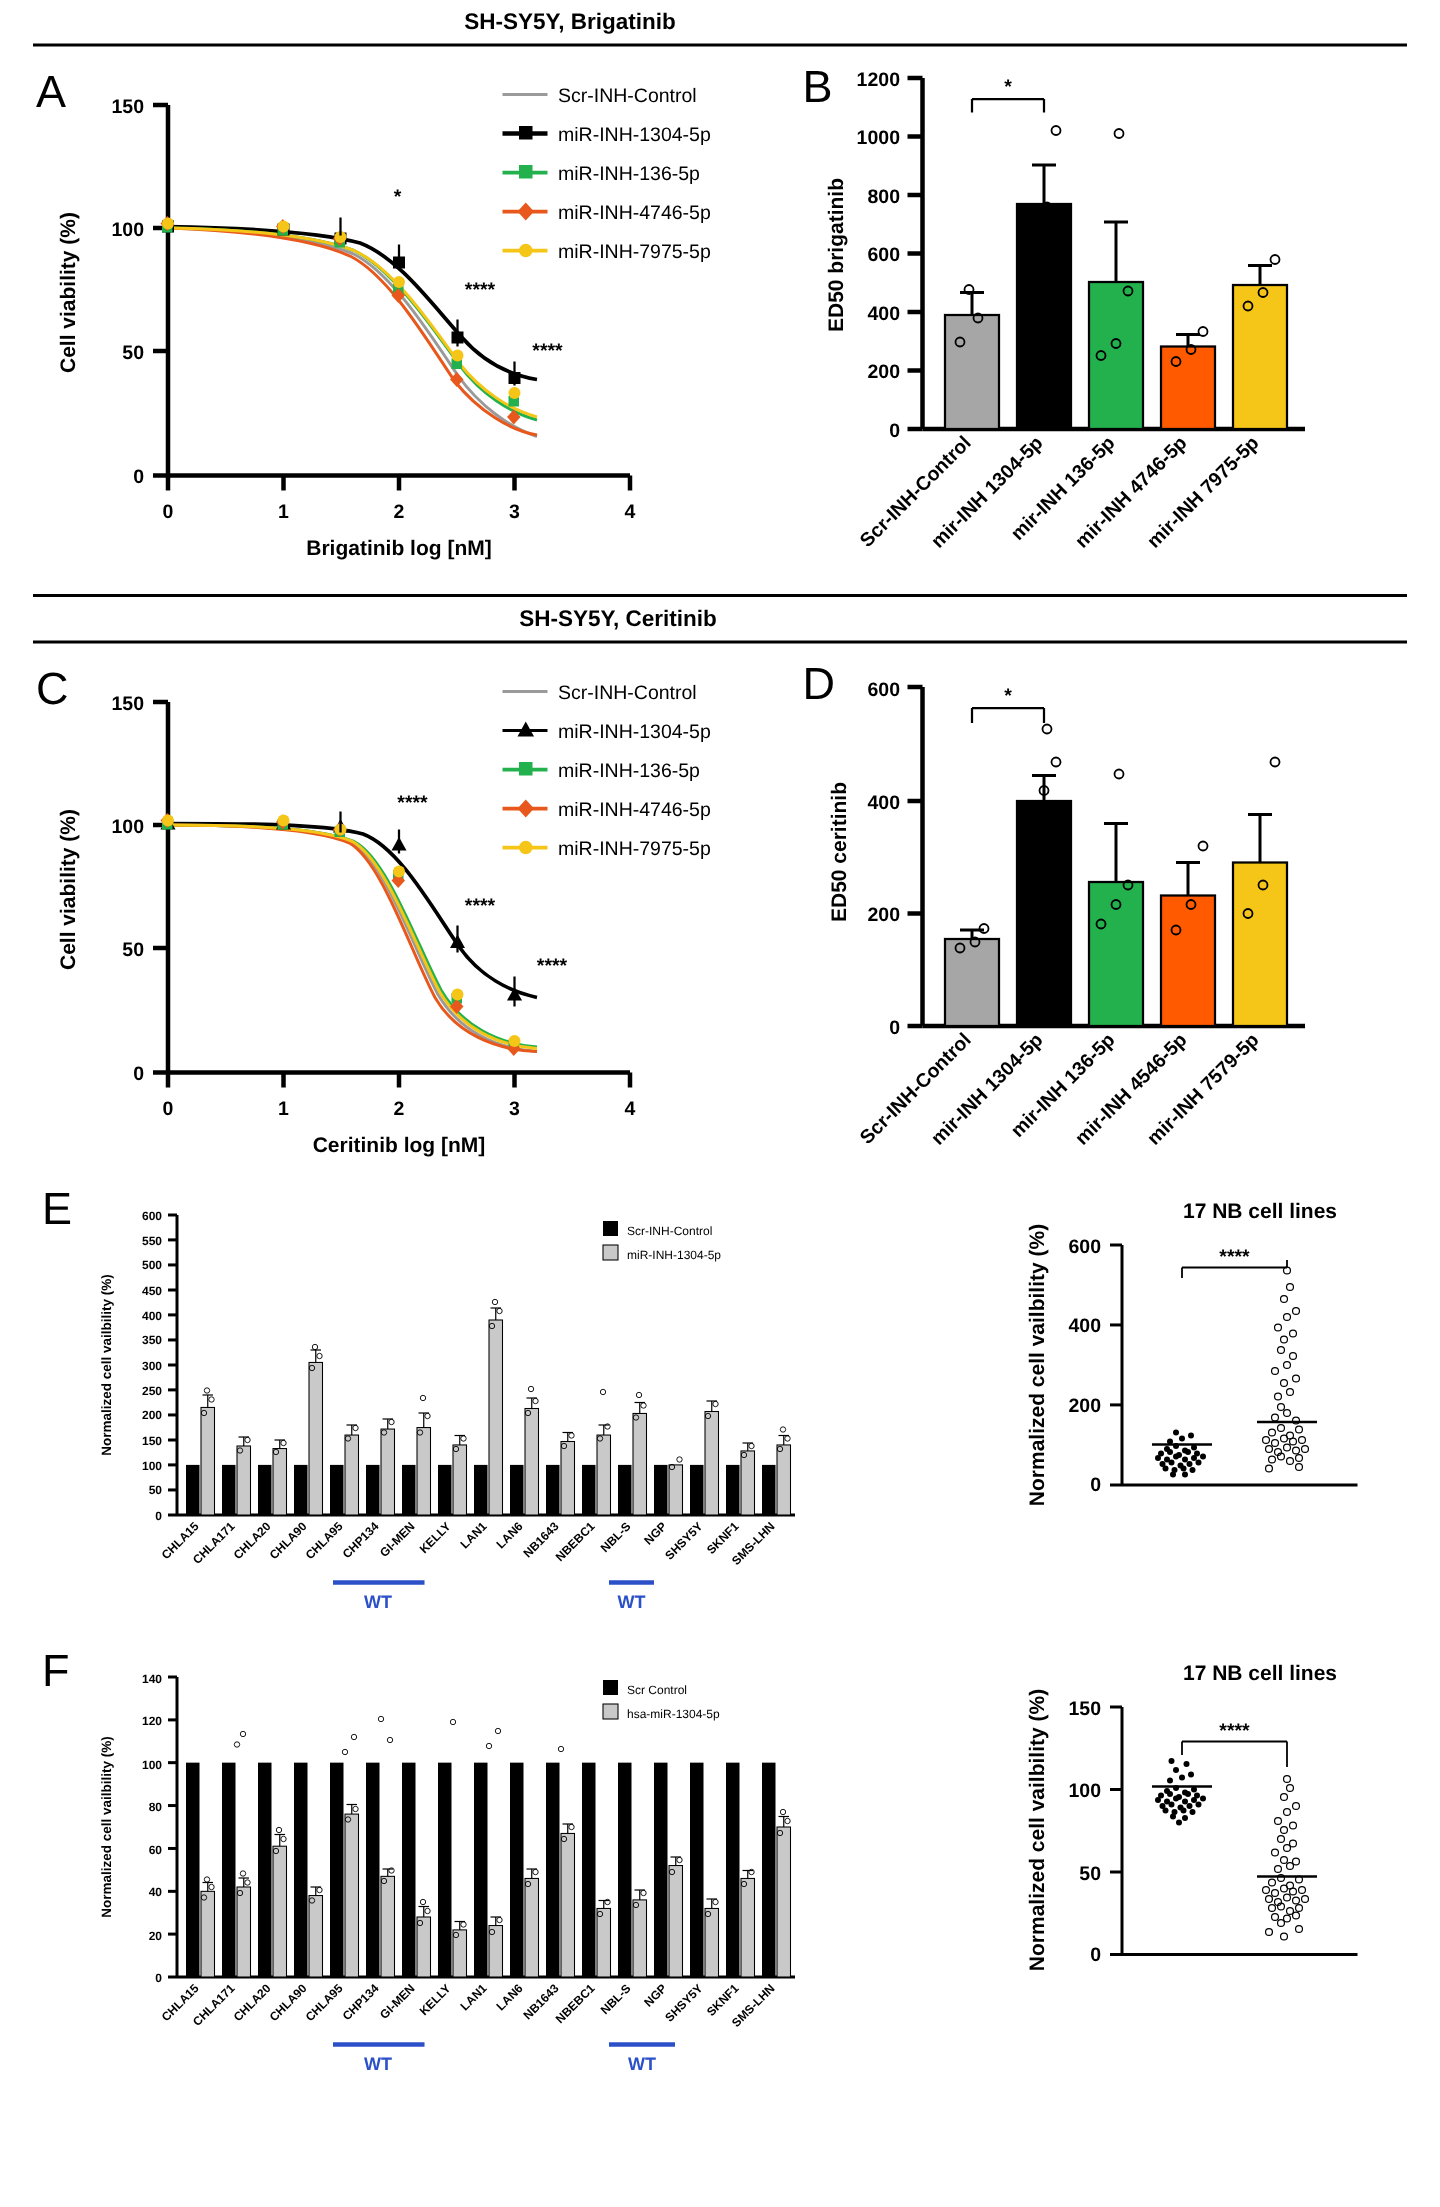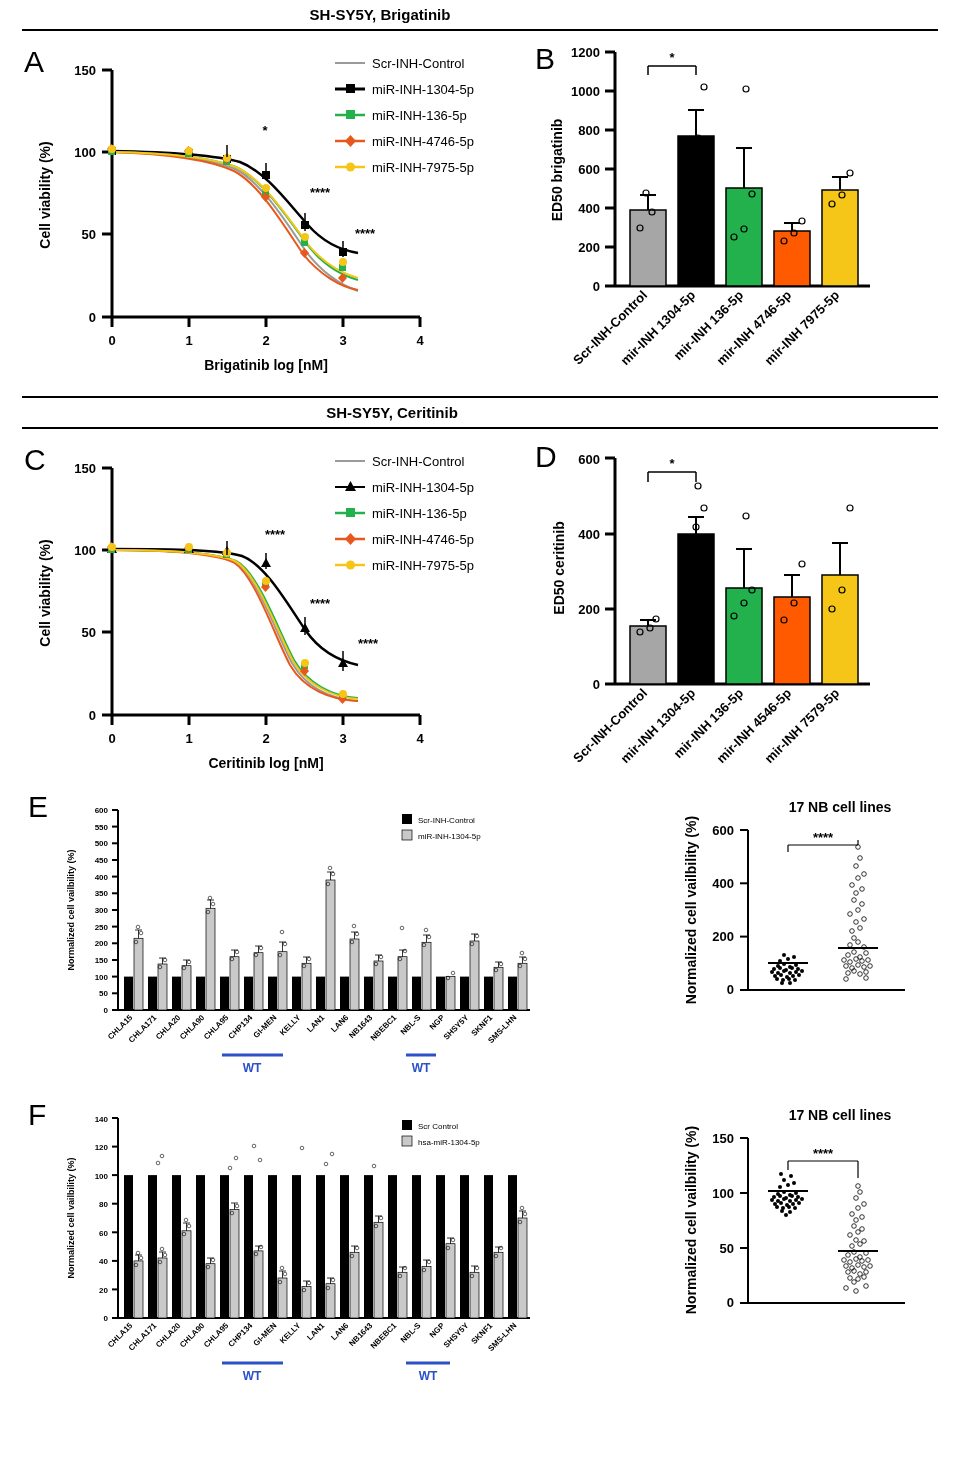--- a/index.html
+++ b/index.html
@@ -16,21 +16,21 @@
   .small-axis{font-size:9px;font-weight:bold;font-family:"Liberation Sans",sans-serif;}
   .small-legend{font-size:8px;font-family:"Liberation Sans",sans-serif;}
   .wt{font-size:12px;font-weight:bold;fill:#2b50c8;font-family:"Liberation Sans",sans-serif;}
 </style>
 </head>
 <body>
 
 <div class="sec-title" style="left:0;top:6px;width:760px;">SH-SY5Y, Brigatinib</div>
 <div class="hrule" style="left:22px;top:29px;width:916px;"></div>
 <div class="hrule" style="left:22px;top:396px;width:916px;"></div>
-<div class="sec-title" style="left:0;top:404px;width:784px;">SH-SY5Y, Ceritinib</div>
+<div class="sec-title" style="left:0;top:404px;width:784px;padding-left:20px;">SH-SY5Y, Ceritinib</div>
 <div class="hrule" style="left:22px;top:427px;width:916px;"></div>
 
 <div class="panel-letter" style="left:24px;top:45px;">A</div>
 <div class="panel-letter" style="left:535px;top:42px;">B</div>
 <div class="panel-letter" style="left:24px;top:443px;">C</div>
 <div class="panel-letter" style="left:535px;top:440px;">D</div>
 <div class="panel-letter" style="left:28px;top:790px;">E</div>
 <div class="panel-letter" style="left:28px;top:1098px;">F</div>
 
 <svg width="500" height="330" style="position:absolute;left:20px;top:45px;">

